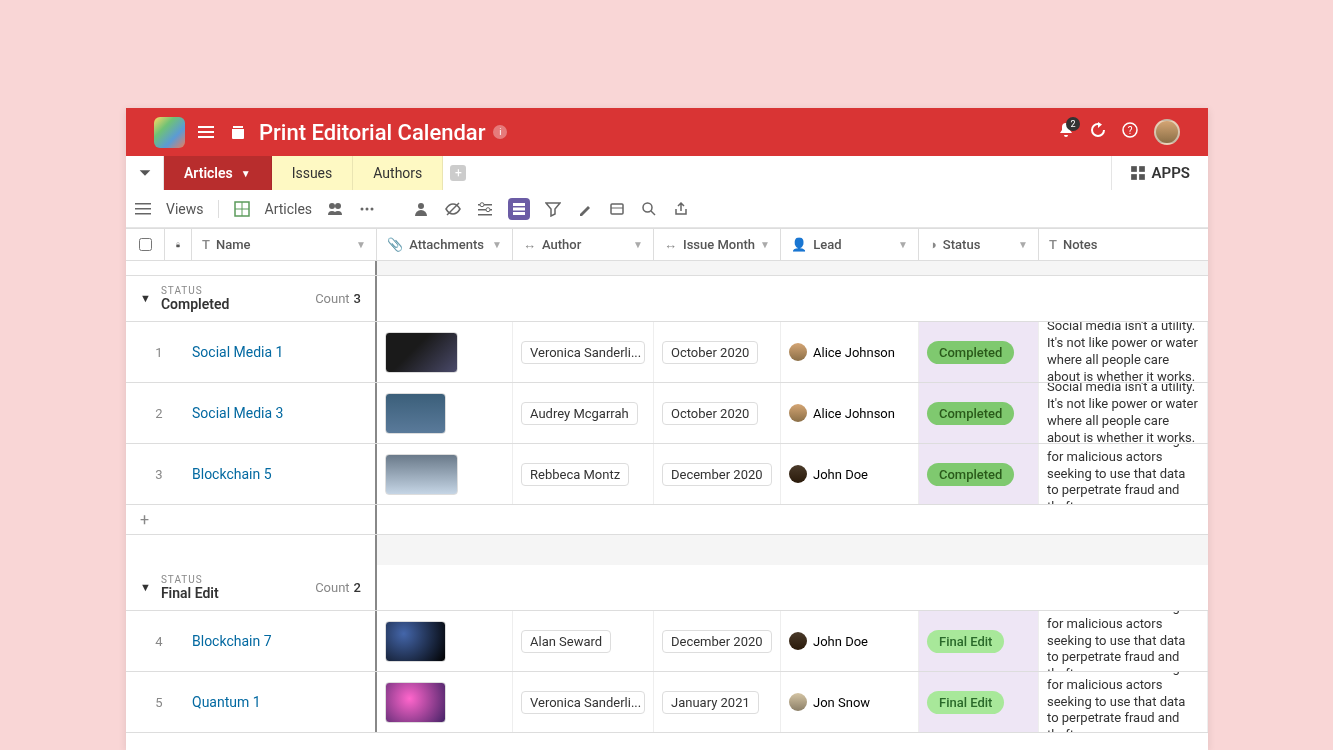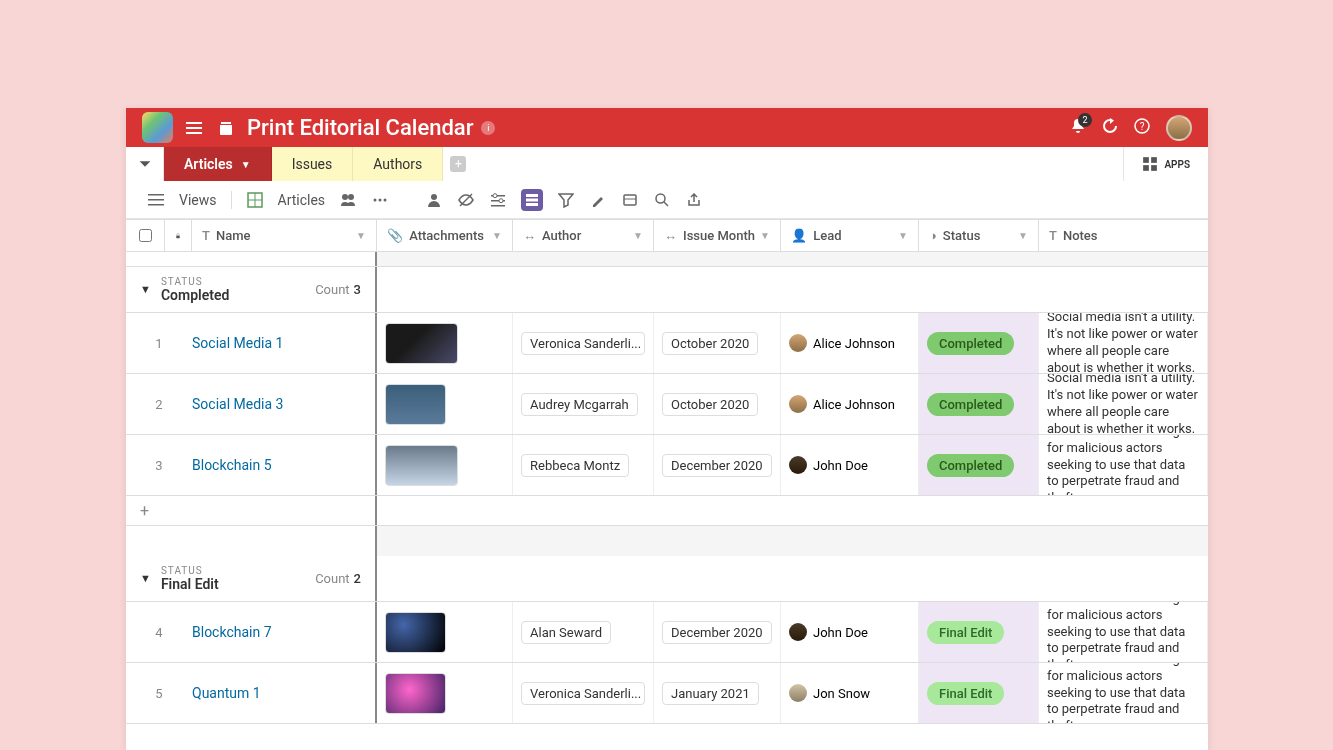--- a/index.html
+++ b/index.html
@@ -15,25 +15,25 @@
   position: absolute;
   left: 126px;
   top: 108px;
   width: 1082px;
   height: 642px;
   background: #fff;
   overflow: hidden;
   box-shadow: 0 2px 8px rgba(0,0,0,0.1);
 }
 .header {
-  height: 39px;
+  height: 48px;
   background: #d93434;
   display: flex;
   align-items: center;
-  padding: 0 16px;
+  padding: 0 28px;
   color: #fff;
 }
 .logo {
   width: 31px;
   height: 31px;
   background: linear-gradient(135deg, #ffd966 0%, #6fc276 33%, #5b9bd5 66%, #e87d5d 100%);
   border-radius: 6px;
   margin-right: 10px;
 }
 .hamburger-icon, .trash-icon {
@@ -139,31 +139,31 @@
 }
 .tabs-spacer { flex: 1; background: #fff; height: 34px; }
 .apps-btn {
   background: #fff;
   height: 34px;
   padding: 0 18px;
   display: flex;
   align-items: center;
   gap: 6px;
   font-weight: 600;
-  font-size: 10px;
+  font-size: 15px;
   color: #333;
   border-left: 1px solid #e5e5e5;
 }
 .toolbar {
   height: 38px;
   background: #fff;
   border-bottom: 1px solid #e5e5e5;
   display: flex;
   align-items: center;
-  padding: 0 21px;
+  padding: 0 8px;
   gap: 14px;
   color: #555;
 }
 .tb-text { font-size: 14px; }
 .tb-sep { width: 1px; height: 18px; background: #ddd; }
 .tb-icon {
   width: 18px;
   height: 18px;
   display: flex;
   align-items: center;

